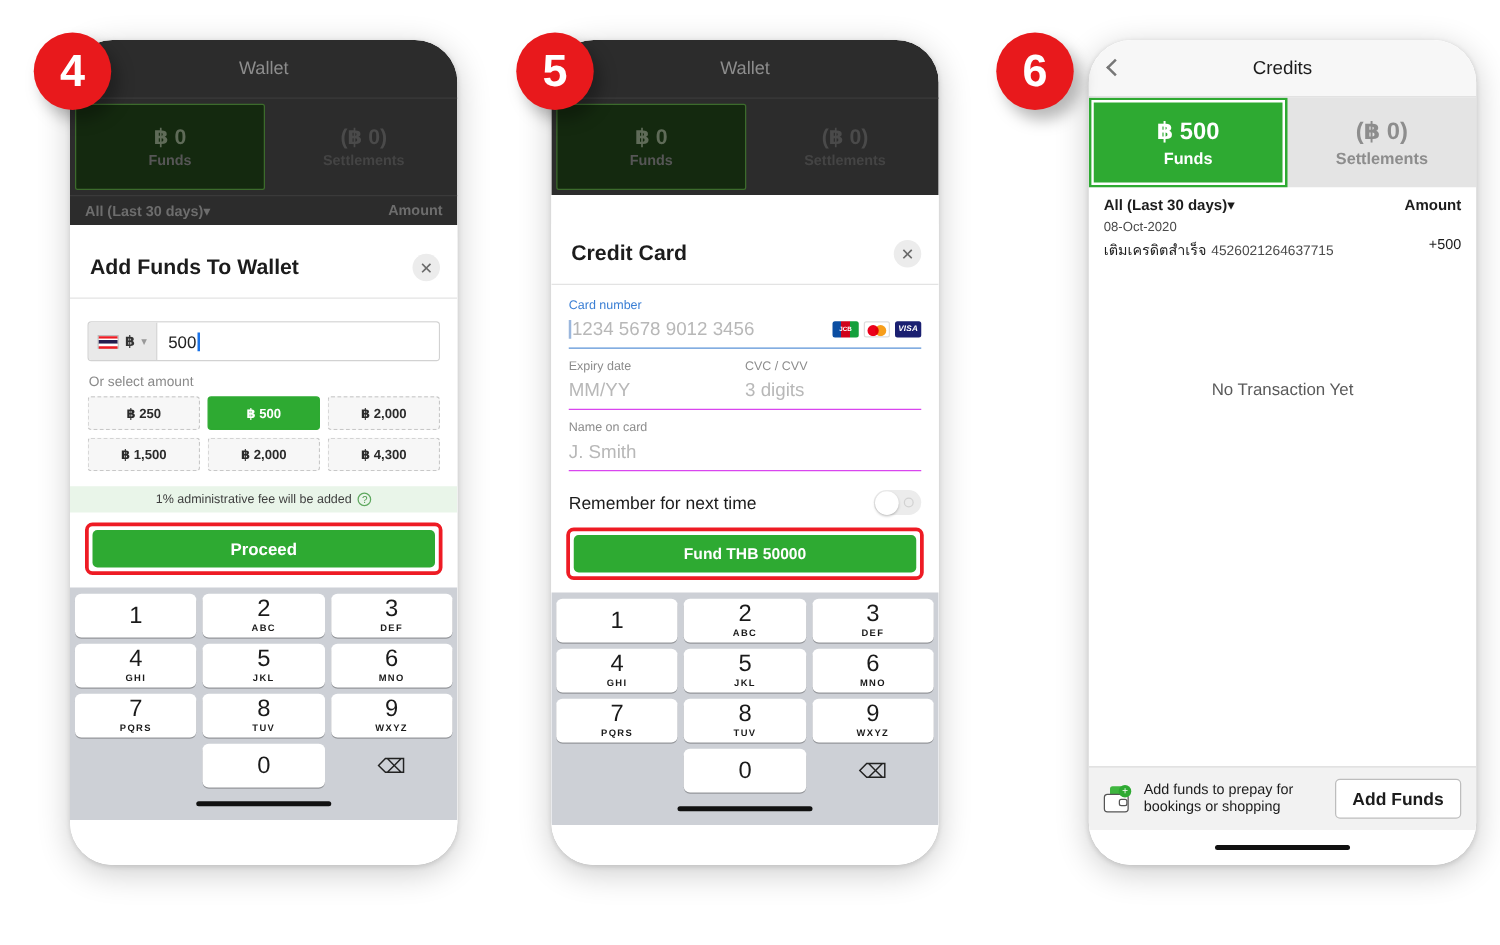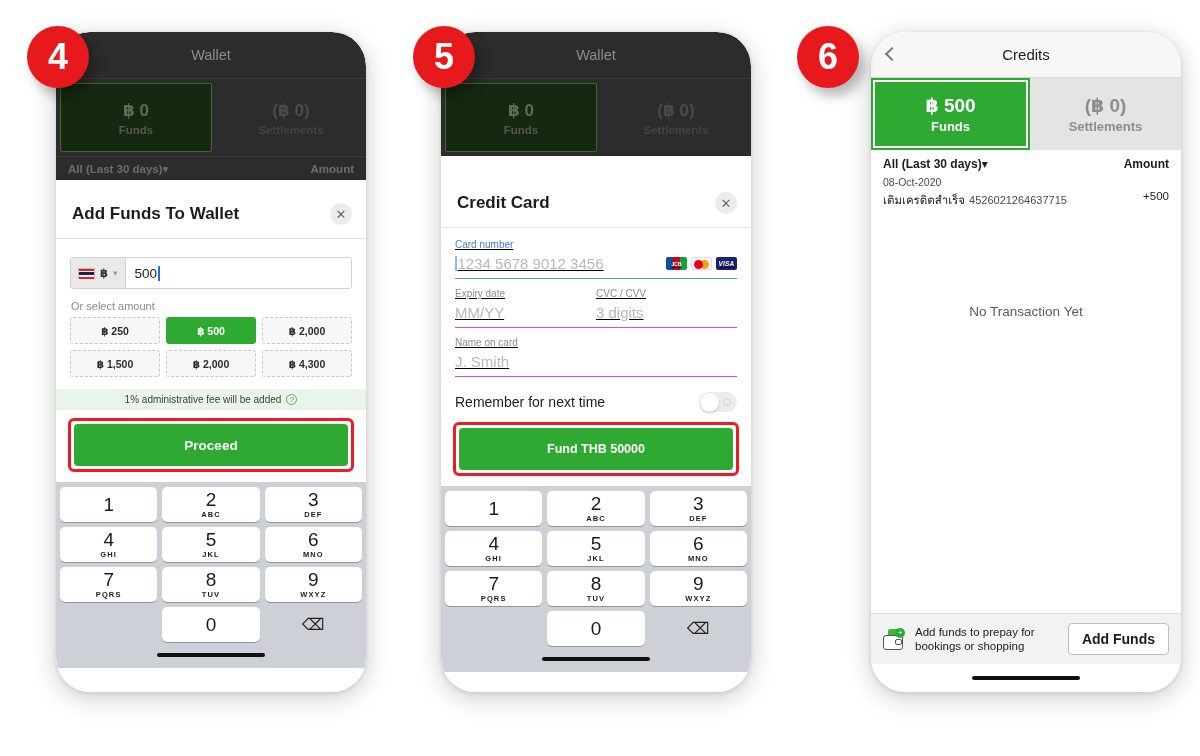--- a/index.html
+++ b/index.html
@@ -120,41 +120,41 @@
 
   
   .fee-banner { margin-top: 12px; background: #e9f5e9; height: 21px;
                 display: flex; align-items: center; justify-content: center; gap: 5px;
                 font-size: 10px; color: #3e3e3e; }
   .fee-q { width: 11px; height: 11px; border-radius: 50%; border: 1px solid #5fa85f;
            color: #4e9a4e; font-size: 8px; display: flex; align-items: center; justify-content: center; }
 
   
   .cta-wrap { margin: 8px 12px 10px 12px; border: 3px solid #ee1b24; border-radius: 6px; padding: 3px; }
-  .cta { height: 42px; background: #2eaa32; border-radius: 4px;
+  .cta { height: 30px; background: #2eaa32; border-radius: 4px;
          display: flex; align-items: center; justify-content: center;
          color: #fff; font-size: 13.5px; font-weight: bold; }
   .cta.small { font-size: 12.5px; }
 
   
   .keypad { background: #cdd0d6; padding: 5px 4px 0 4px; }
   .kp-grid { display: grid; grid-template-columns: repeat(3, 1fr); gap: 5px; }
   .key { height: 35px; background: #fff; border-radius: 5px;
          box-shadow: 0 1px 0 rgba(0,0,0,.28);
          display: flex; flex-direction: column; align-items: center; justify-content: center; }
   .key .d { font-size: 19px; color: #1a1a1a; line-height: 1; font-weight: 400; }
   .key .l { font-size: 7.5px; letter-spacing: 1.1px; color: #1a1a1a; font-weight: bold; margin-top: 1px; }
   .key.blank { background: transparent; box-shadow: none; }
   .key.del { background: transparent; box-shadow: none; font-size: 16px; color: #222; }
   .kp-bottom { height: 26px; display: flex; align-items: center; justify-content: center; }
   .home-ind { width: 108px; height: 4px; background: #111; border-radius: 3px; }
 
   
   .cc-form { padding: 2px 14px 0 14px; }
-  .field { padding-top: 9px; text-decoration: underline; }
+  .field { padding-top: 9px; }
   .field-lab { font-size: 10px; color: #8c8c8c; }
   .field-lab.active { color: #3b7fd4; }
   .field-in { font-size: 15px; color: #b8b8b8; padding: 5px 0 6px 0;
               border-bottom: 1px solid #d946ef; display: flex; align-items: center; justify-content: space-between; }
   .field-in.active { border-bottom: 1px solid #5b93d8; }
   .field-ph { display: flex; align-items: center; }
   .tcaret { display: inline-block; width: 1.5px; height: 15px; background: #9bb7dd; margin-right: 1px; }
   .row2 { display: flex; }
   .row2 .field { flex: 1; }
   .brands { display: flex; gap: 4px; align-items: center; }

